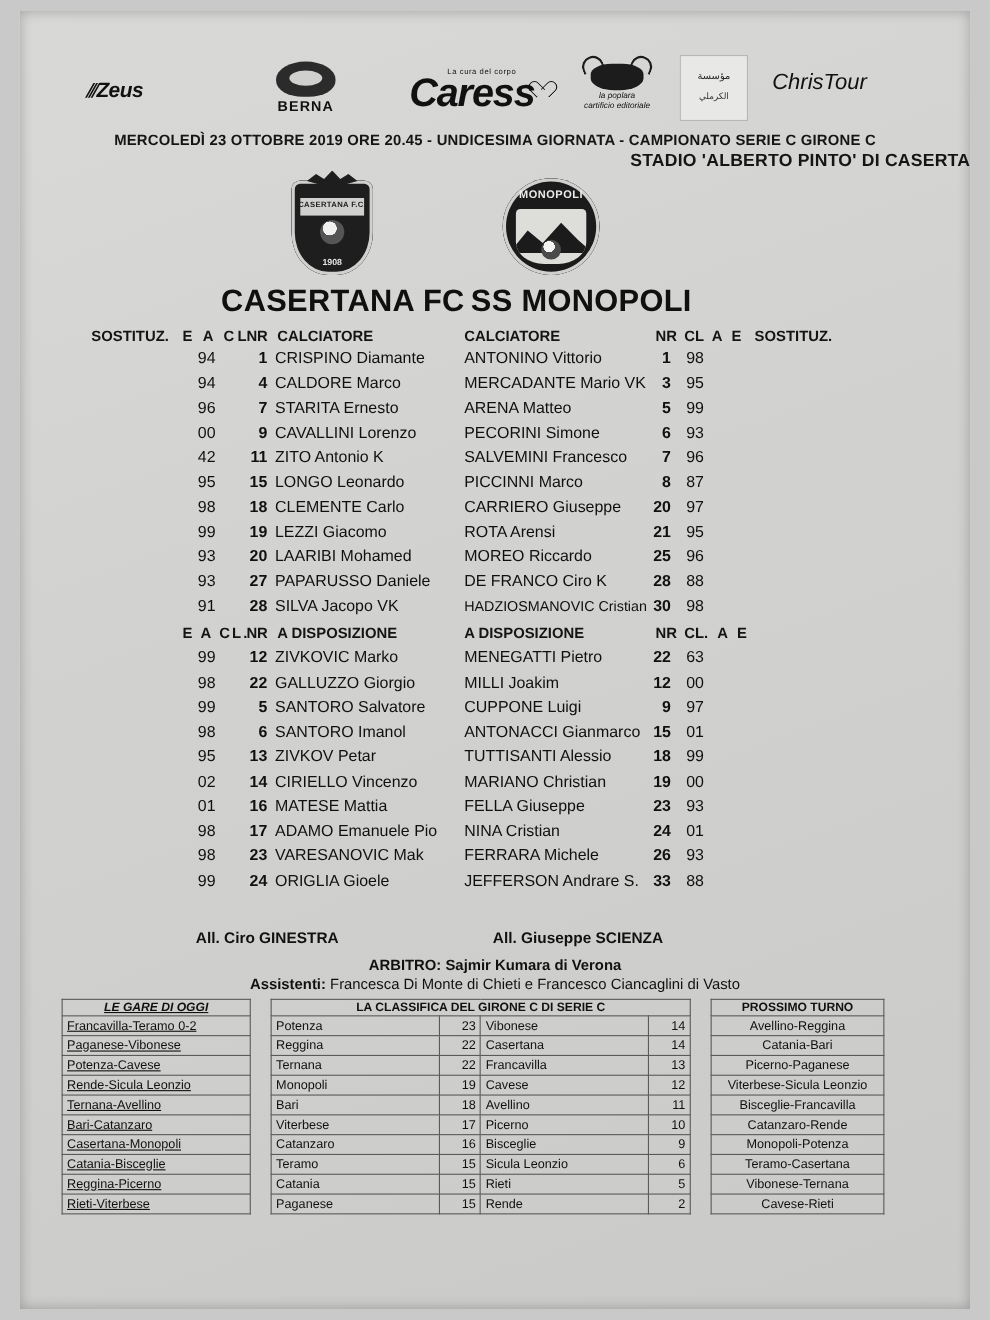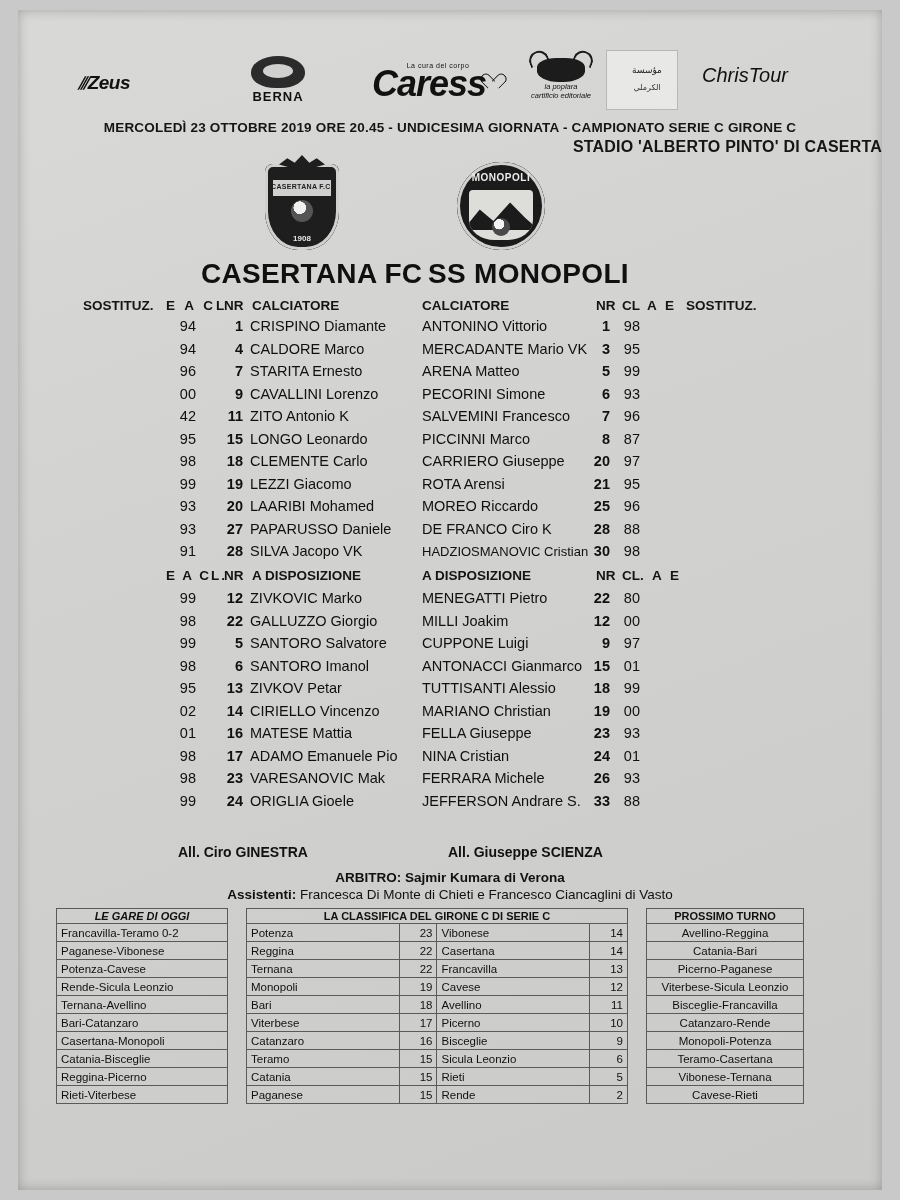--- a/index.html
+++ b/index.html
@@ -122,25 +122,24 @@
     border-radius: 12px 12px 0 0;
   }
   .bull::before { left: -9px; transform: rotate(-22deg); }
   .bull::after  { right: -9px; transform: rotate(22deg); }
   .poplara-txt {
     font-size: 7.5px;
     line-height: 1.15;
     font-style: italic;
   }
   .sp-card {
-    left: 588px; top: 40px;
+    left: 600px; top: 40px;
     width: 60px; height: 58px;
     background: #e8e8e6;
     border: 1px solid #b7b7b5;
-    padding-left: 10px;
   }
   .sp-card .ar {
     font-size: 9px;
     margin-top: 14px;
     font-family: "DejaVu Sans", sans-serif;
     color: #222;
   }
   .sp-card .ar2 {
     font-size: 8px;
     margin-top: 8px;
@@ -378,20 +377,21 @@
   table td, table th {
     border: 1px solid #5a5a58;
     padding: 1px 4px;
     font-weight: normal;
     background: transparent;
   }
   .tbl-gare {
     position: absolute;
     left: 38px; top: 0;
     width: 172px;
+    text-decoration: underline;
   }
   .tbl-gare th {
     text-align: center;
     font-weight: bold;
     font-size: 11px;
     font-style: italic;
   }
   .tbl-gare td { height: 15px; }
   .tbl-class {
     position: absolute;
@@ -597,21 +597,21 @@
     <span class="dh dh-e-r">E</span>
   </div>
 
   <div class="roster" id="bench" style="height:232px;">
       <div class="row" style="top: 0px;">
         <span class="cell c-age-l">99</span>
         <span class="cell c-nr-l">12</span>
         <span class="cell c-name-l"><span>ZIVKOVIC Marko</span></span>
         <span class="cell c-name-r"><span>MENEGATTI Pietro</span></span>
         <span class="cell c-nr-r">22</span>
-        <span class="cell c-age-r">80</span>
+        <span class="cell c-age-r">63</span>
       </div>
       <div class="row" style="top: 22.5px;">
         <span class="cell c-age-l">98</span>
         <span class="cell c-nr-l">22</span>
         <span class="cell c-name-l"><span>GALLUZZO Giorgio</span></span>
         <span class="cell c-name-r"><span>MILLI Joakim</span></span>
         <span class="cell c-nr-r">12</span>
         <span class="cell c-age-r">00</span>
       </div>
       <div class="row" style="top: 45px;">

